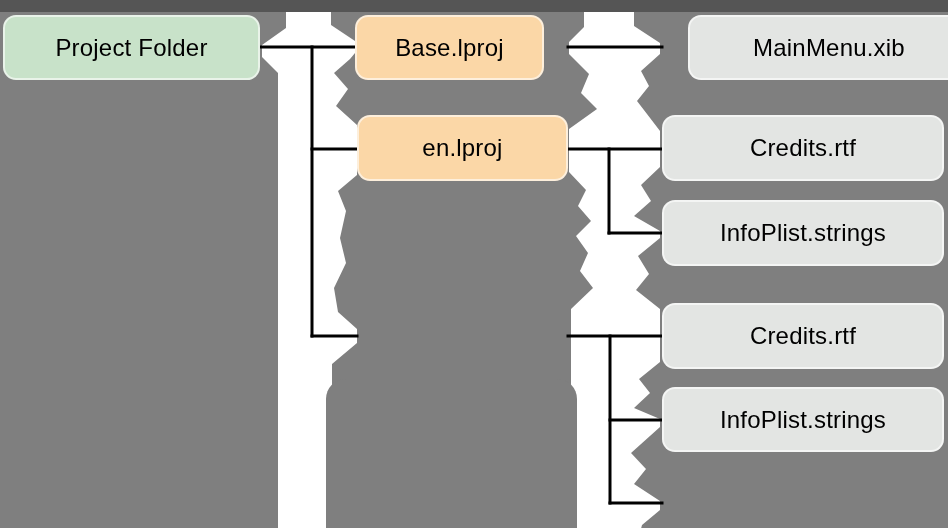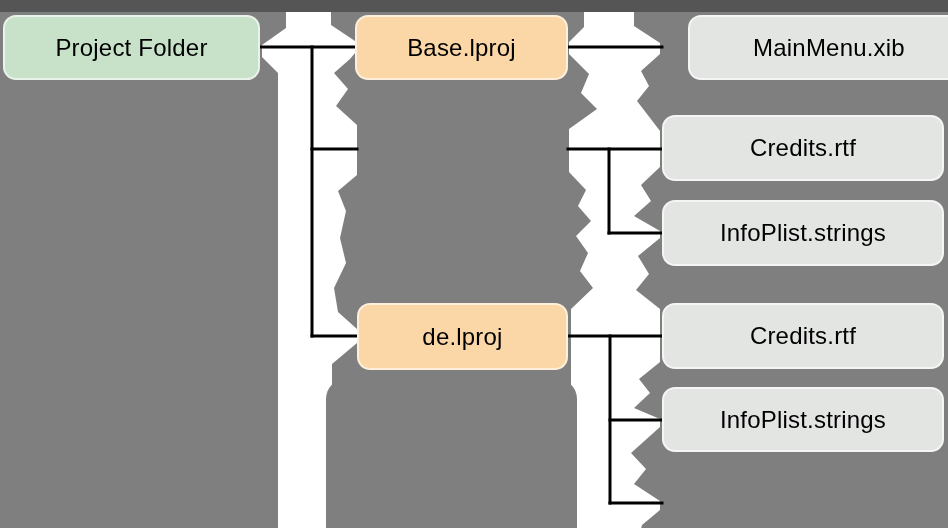--- a/index.html
+++ b/index.html
@@ -79,24 +79,24 @@
       <path d="M312,324 H357"></path>
       <path d="M568,324 H662"></path>
       <path d="M610,324 V491"></path>
       <path d="M610,408 H662"></path>
       <path d="M610,491 H662"></path>
     </g>
   </svg>
 
   <div class="node node-root" style="left:3px; top:3px; width:257px; height:65px;">Project Folder</div>
 
-  <div class="node node-folder" style="left:355px; top:3px; width:213px; height:65px;">Base.lproj</div>
+  <div class="node node-folder" style="left:355px; top:3px; width:189px; height:65px;">Base.lproj</div>
 
+  <div class="node node-folder" style="left:357px; top:103px; width:211px; height:66px;">en.lproj</div>
 
-  <div class="node node-folder" style="left:357px; top:291px; width:211px; height:67px;">de.lproj</div>
 
   <div class="node node-file" style="left:688px; top:3px; width:282px; height:65px;">MainMenu.xib</div>
 
   <div class="node node-file" style="left:662px; top:103px; width:282px; height:66px;">Credits.rtf</div>
 
   <div class="node node-file" style="left:662px; top:188px; width:282px; height:66px;">InfoPlist.strings</div>
 
   <div class="node node-file" style="left:662px; top:291px; width:282px; height:66px;">Credits.rtf</div>
 
   <div class="node node-file" style="left:662px; top:375px; width:282px; height:65px;">InfoPlist.strings</div>

